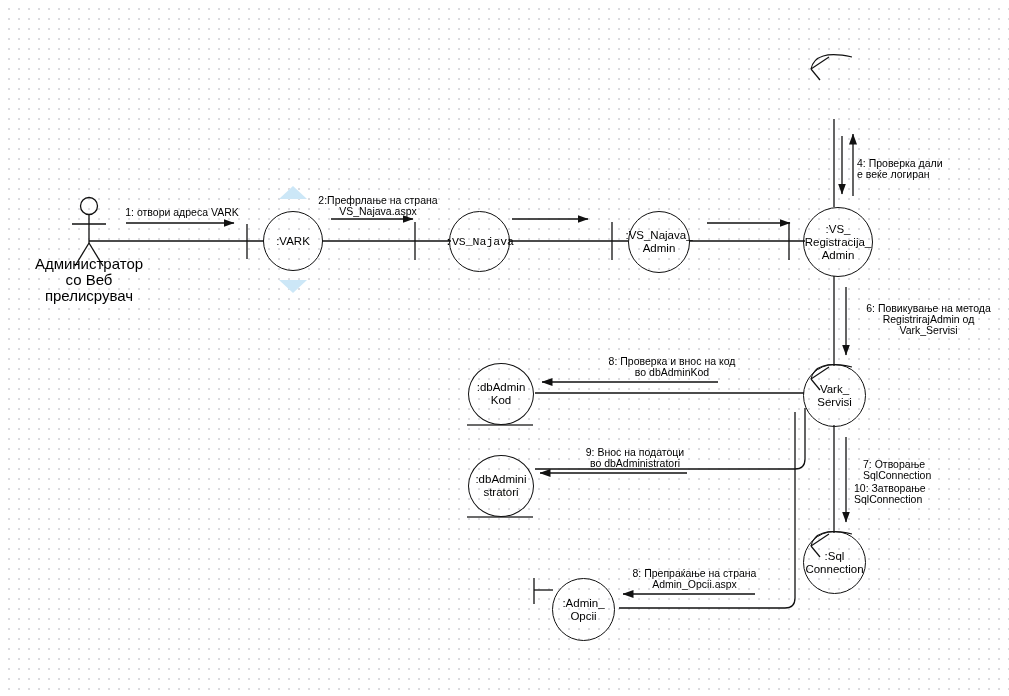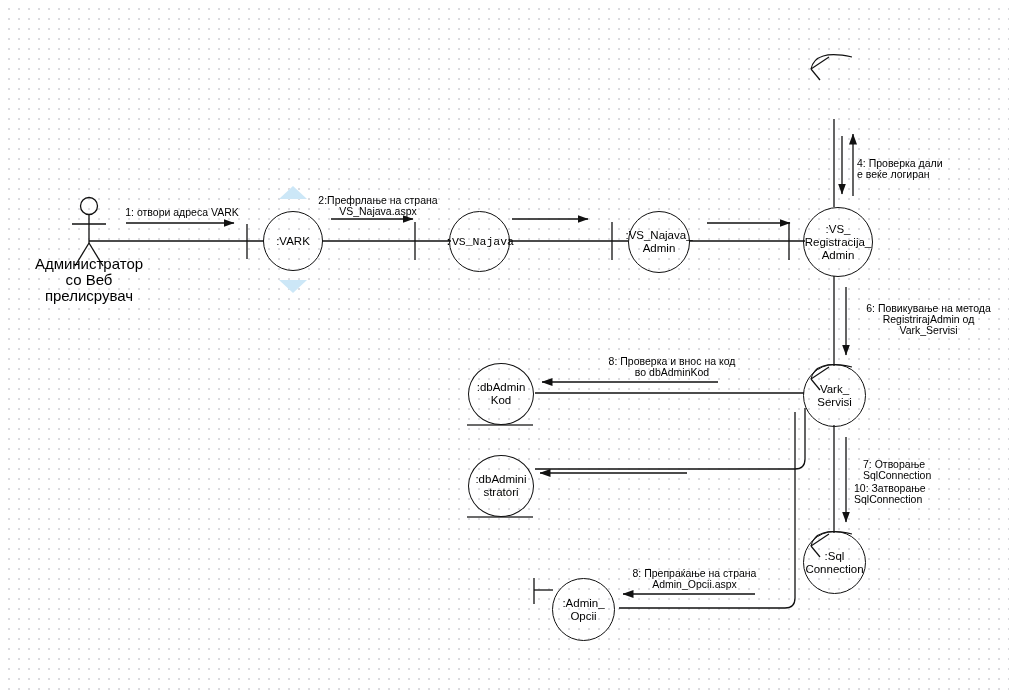--- a/index.html
+++ b/index.html
@@ -210,17 +210,19 @@
 
   <div class="msg left" style="left:863px; top:447px; width:140px;margin-top:12px;">7: Отворање
 SqlConnection</div>
 
   <div class="msg left" style="left:854px; top:483px; width:145px;">10: Затворање
 SqlConnection</div>
 
   <div class="msg center" style="left:587px; top:356px; width:170px;">8: Проверка и внос на код
 во dbAdminKod</div>
 
+  <div class="msg center" style="left:555px; top:447px; width:160px;">9: Внос на податоци
+во dbAdministratori</div>
 
   <div class="msg center" style="left:612px; top:568px; width:165px;">8: Препраќање на страна
 Admin_Opcii.aspx</div>
 
 </div>
 
 </body></html>

